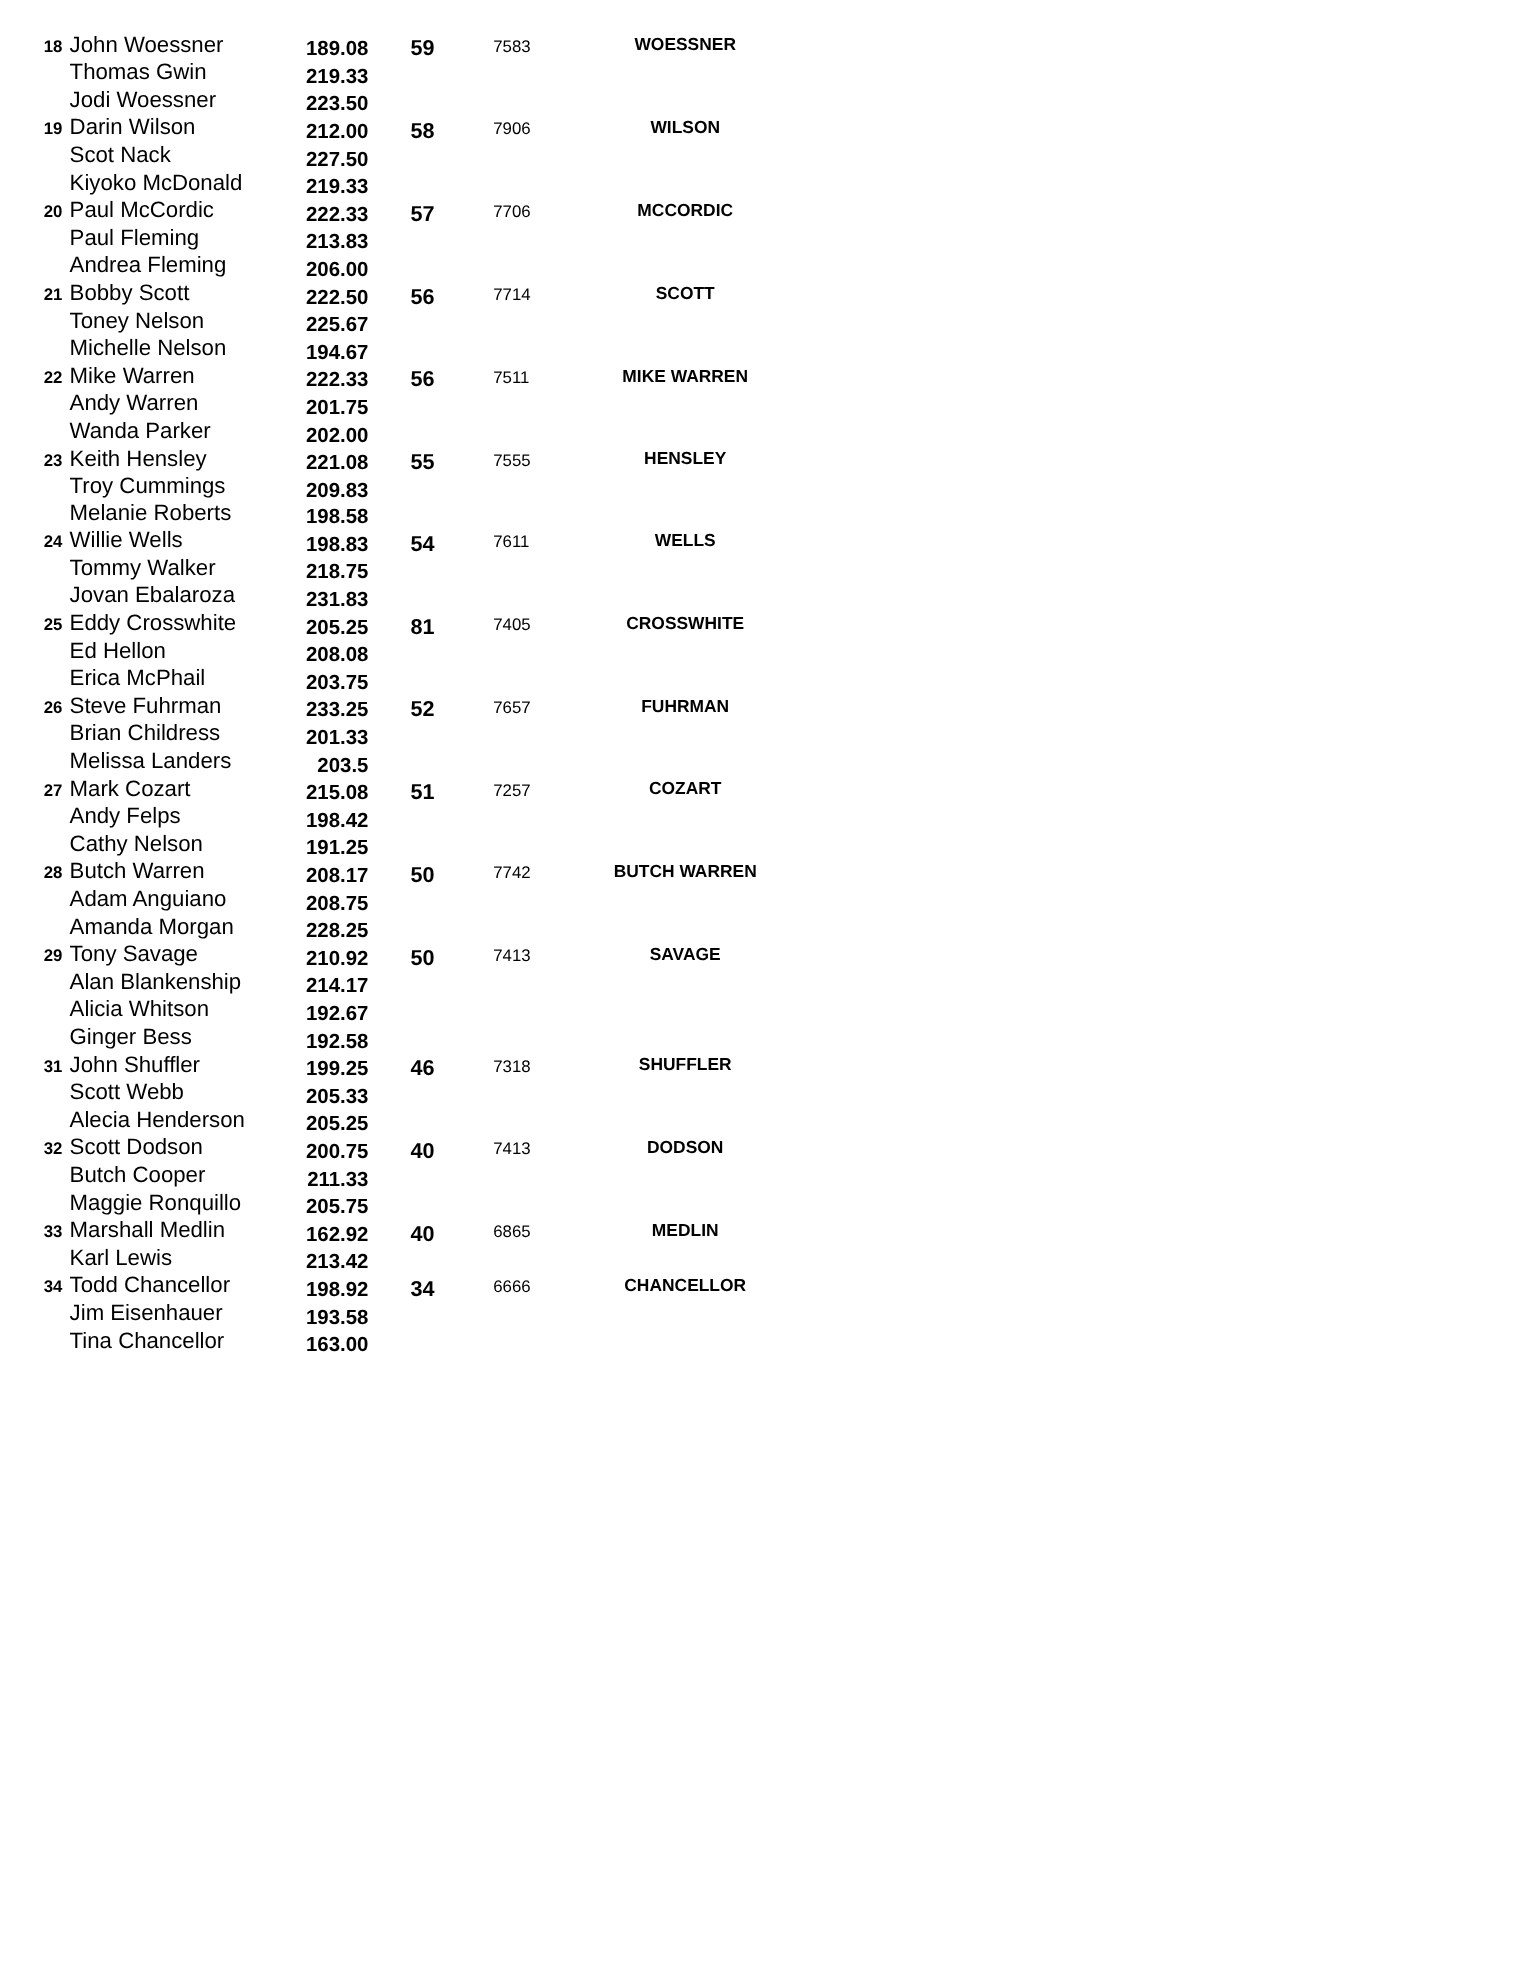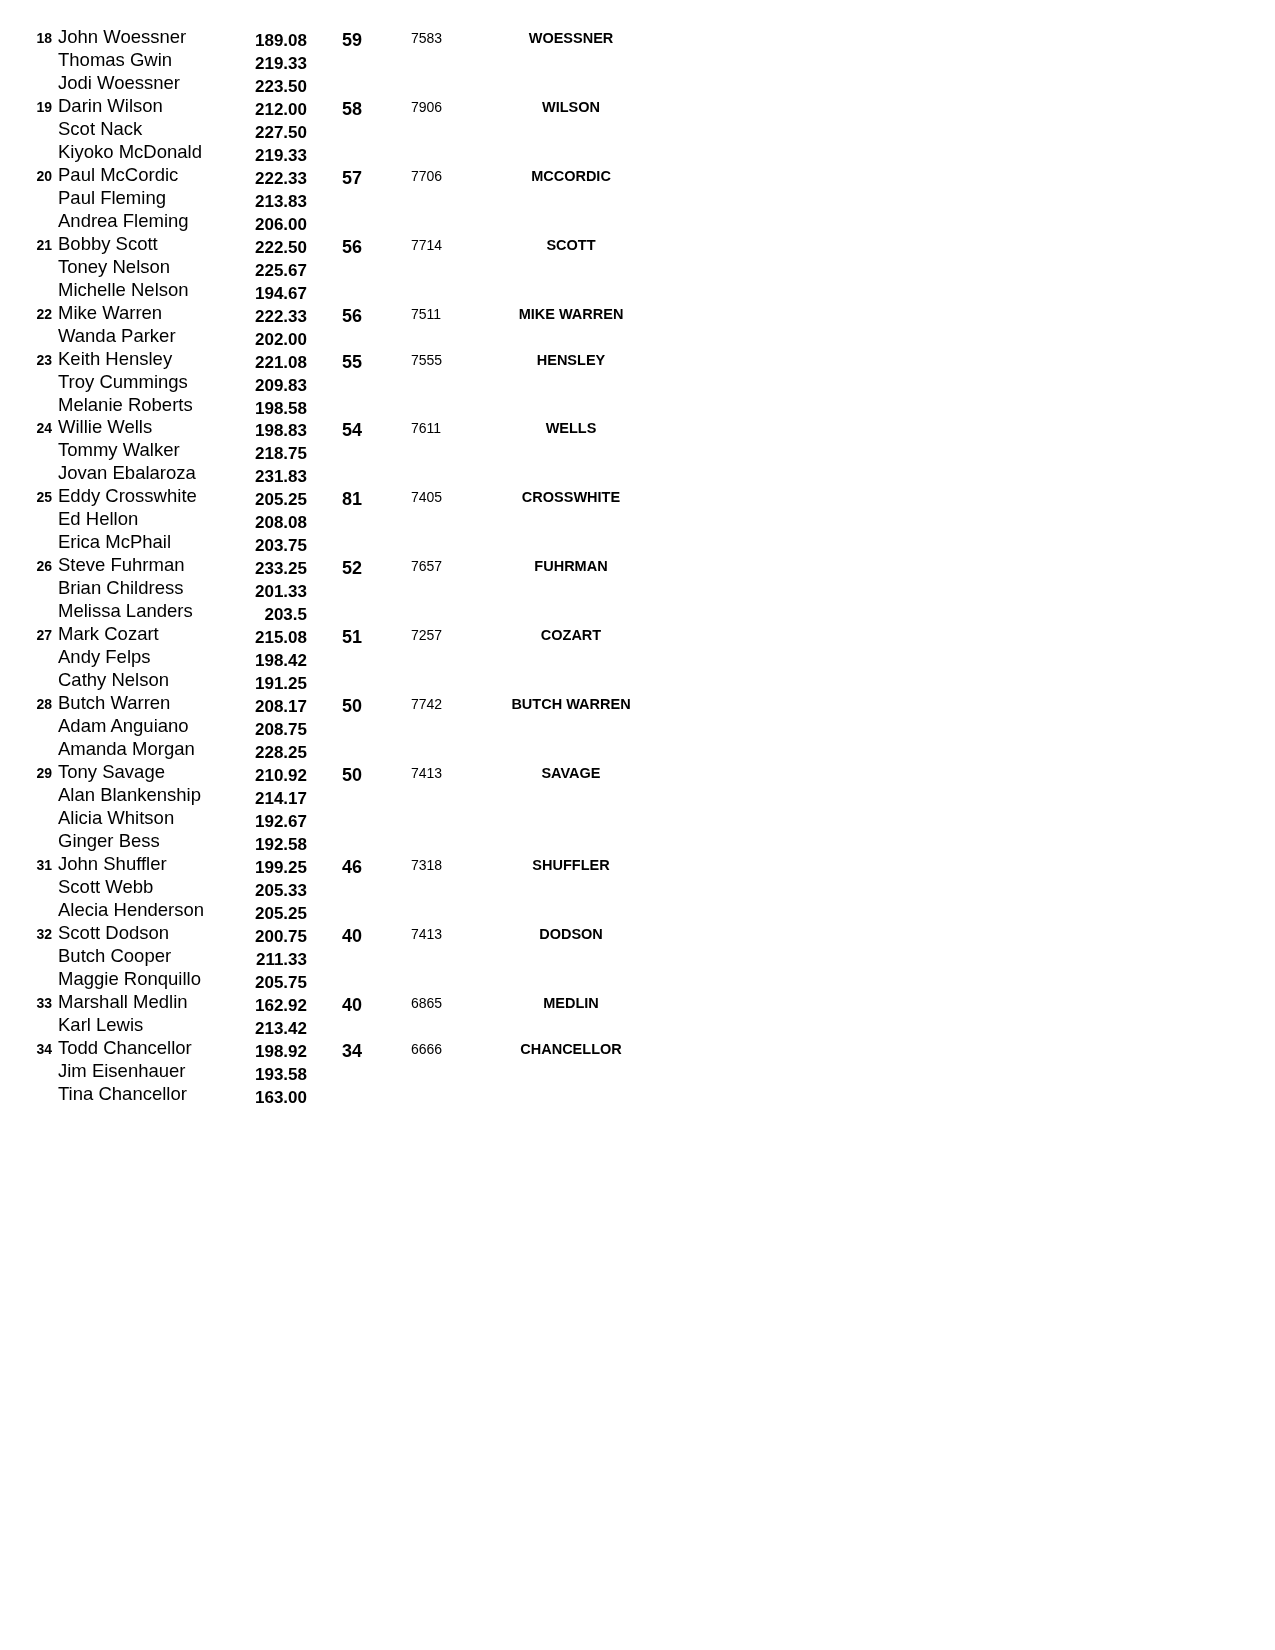--- a/index.html
+++ b/index.html
@@ -96,20 +96,24 @@
   <div class="team-block">
     <div class="line">
       <span class="rank">22</span>
       <span class="name">Mike Warren</span>
       <span class="score">222.33</span>
       <span class="points">56</span>
       <span class="total">7511</span>
       <span class="team">MIKE WARREN</span>
     </div>
     <div class="line">
+      <span class="name">Andy Warren</span>
+      <span class="score">201.75</span>
+    </div>
+    <div class="line">
       <span class="name">Wanda Parker</span>
       <span class="score">202.00</span>
     </div>
   </div>
 
   <div class="team-block">
     <div class="line">
       <span class="rank">23</span>
       <span class="name">Keith Hensley</span>
       <span class="score">221.08</span>

